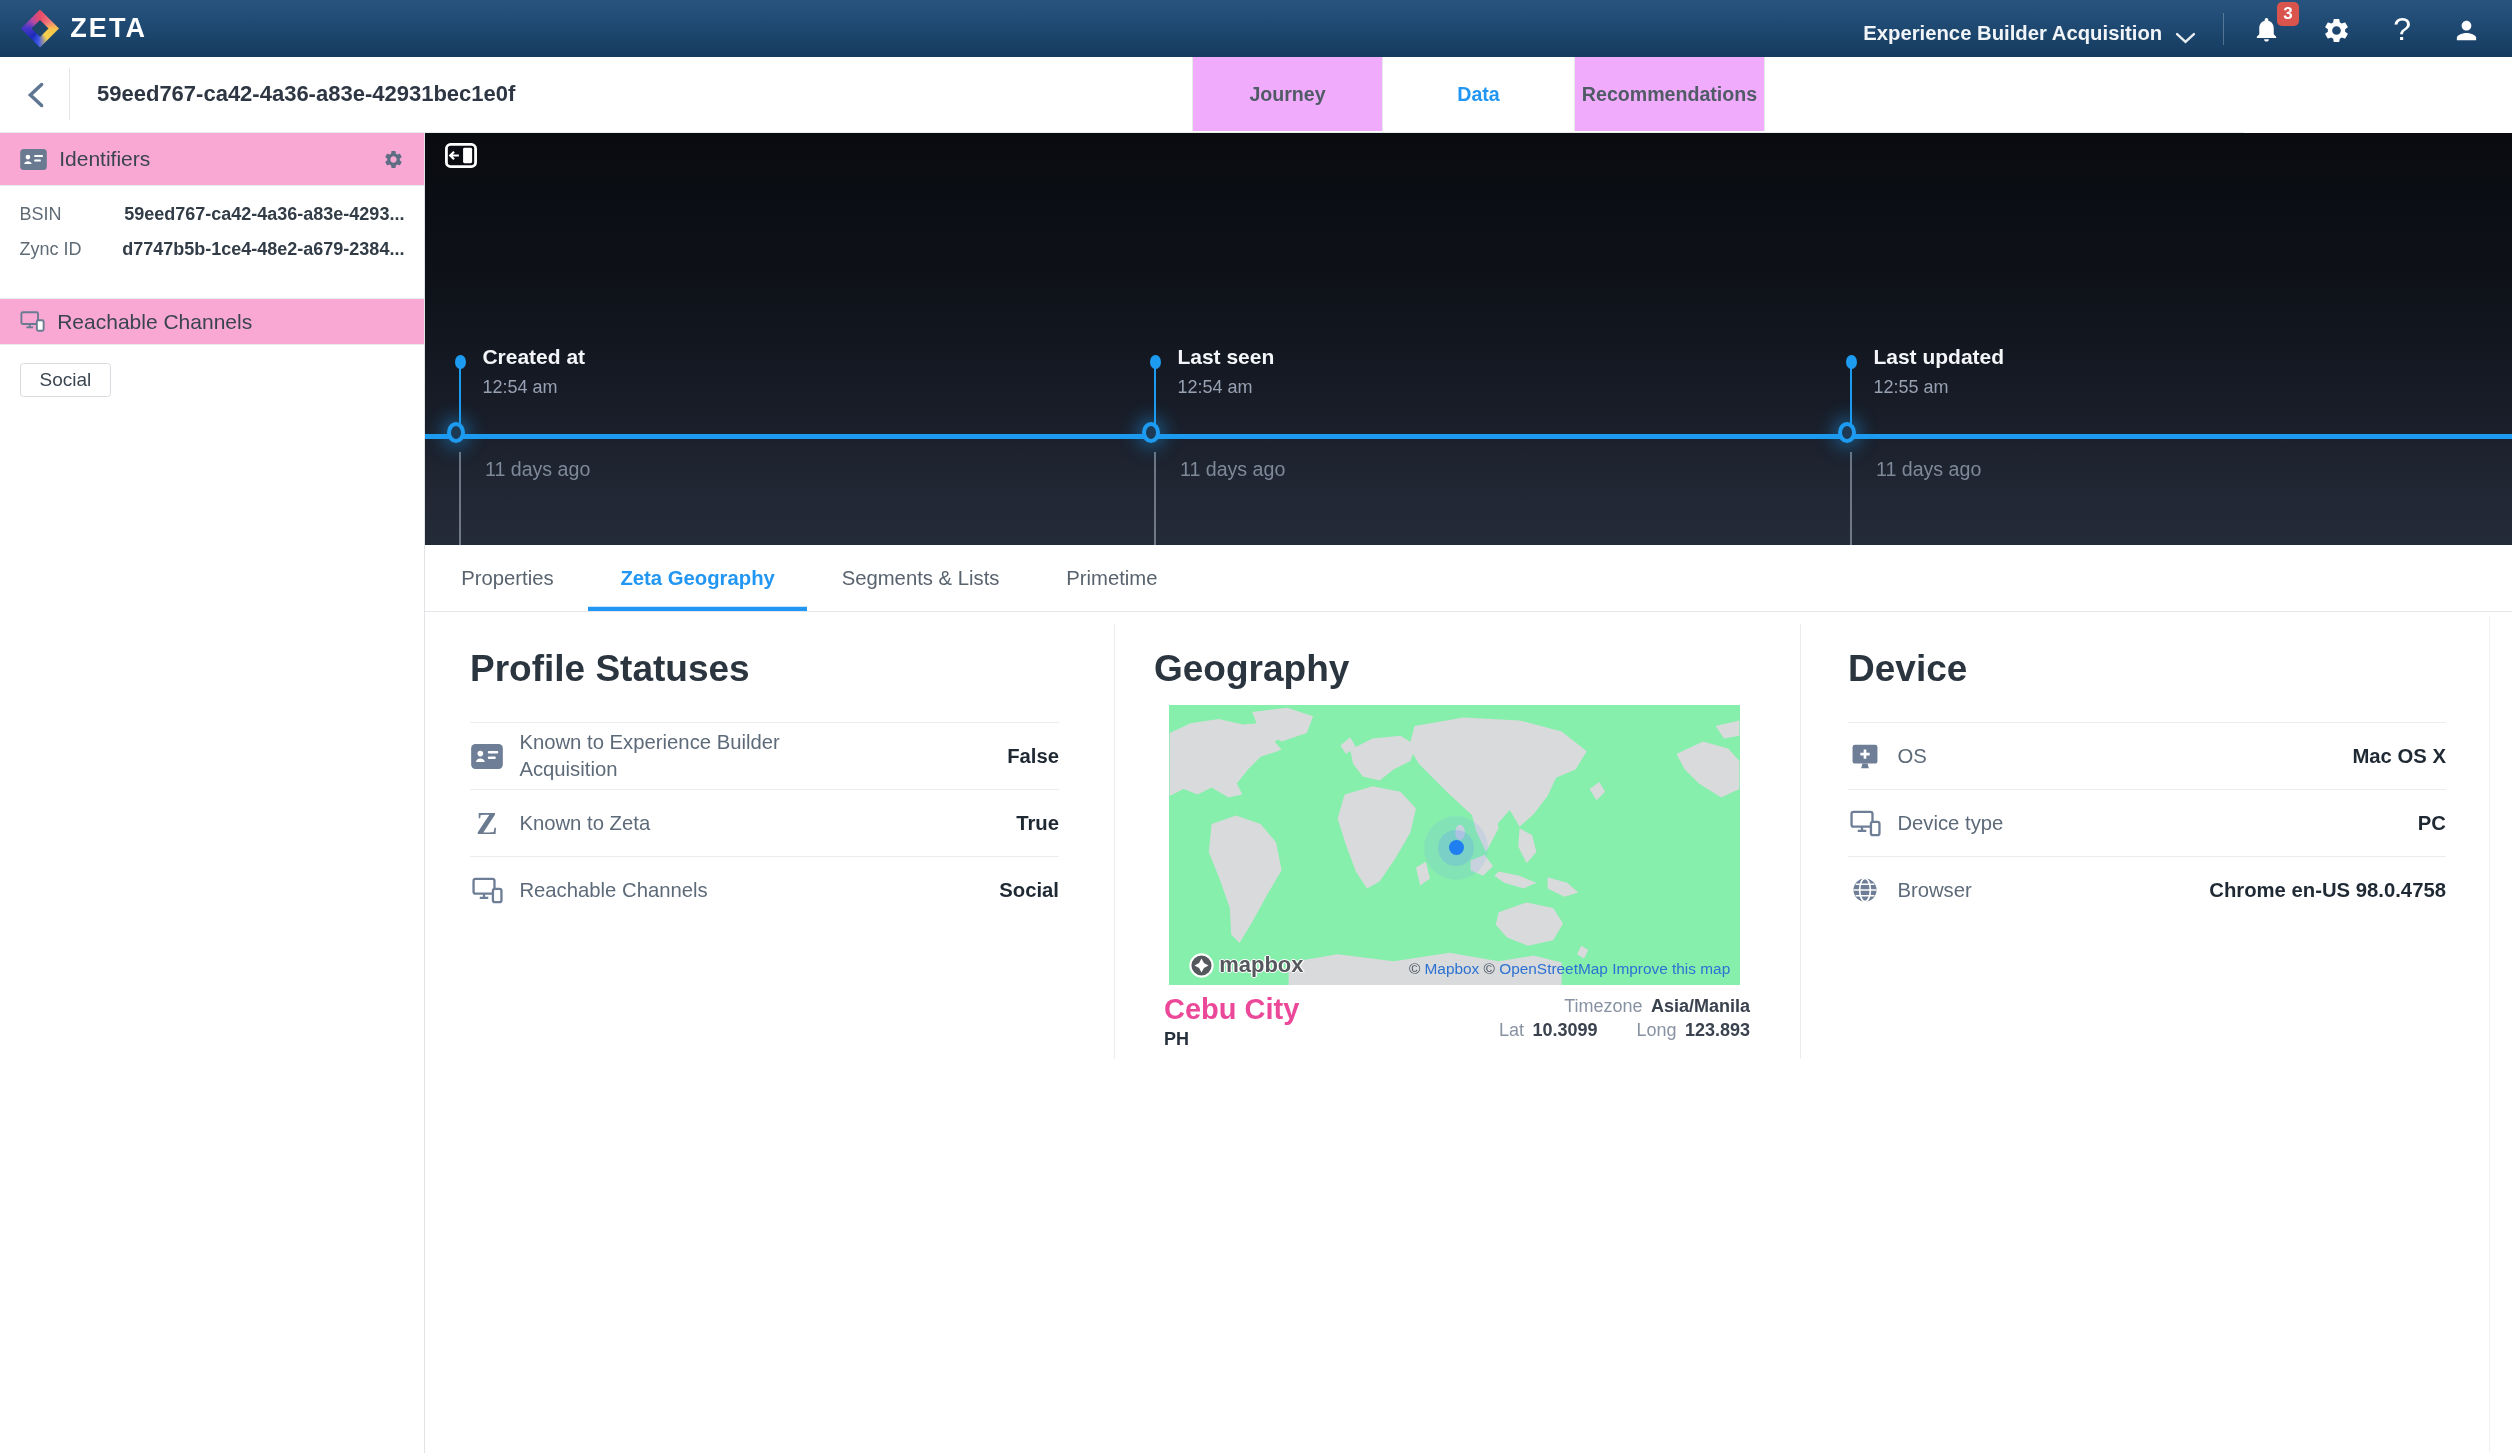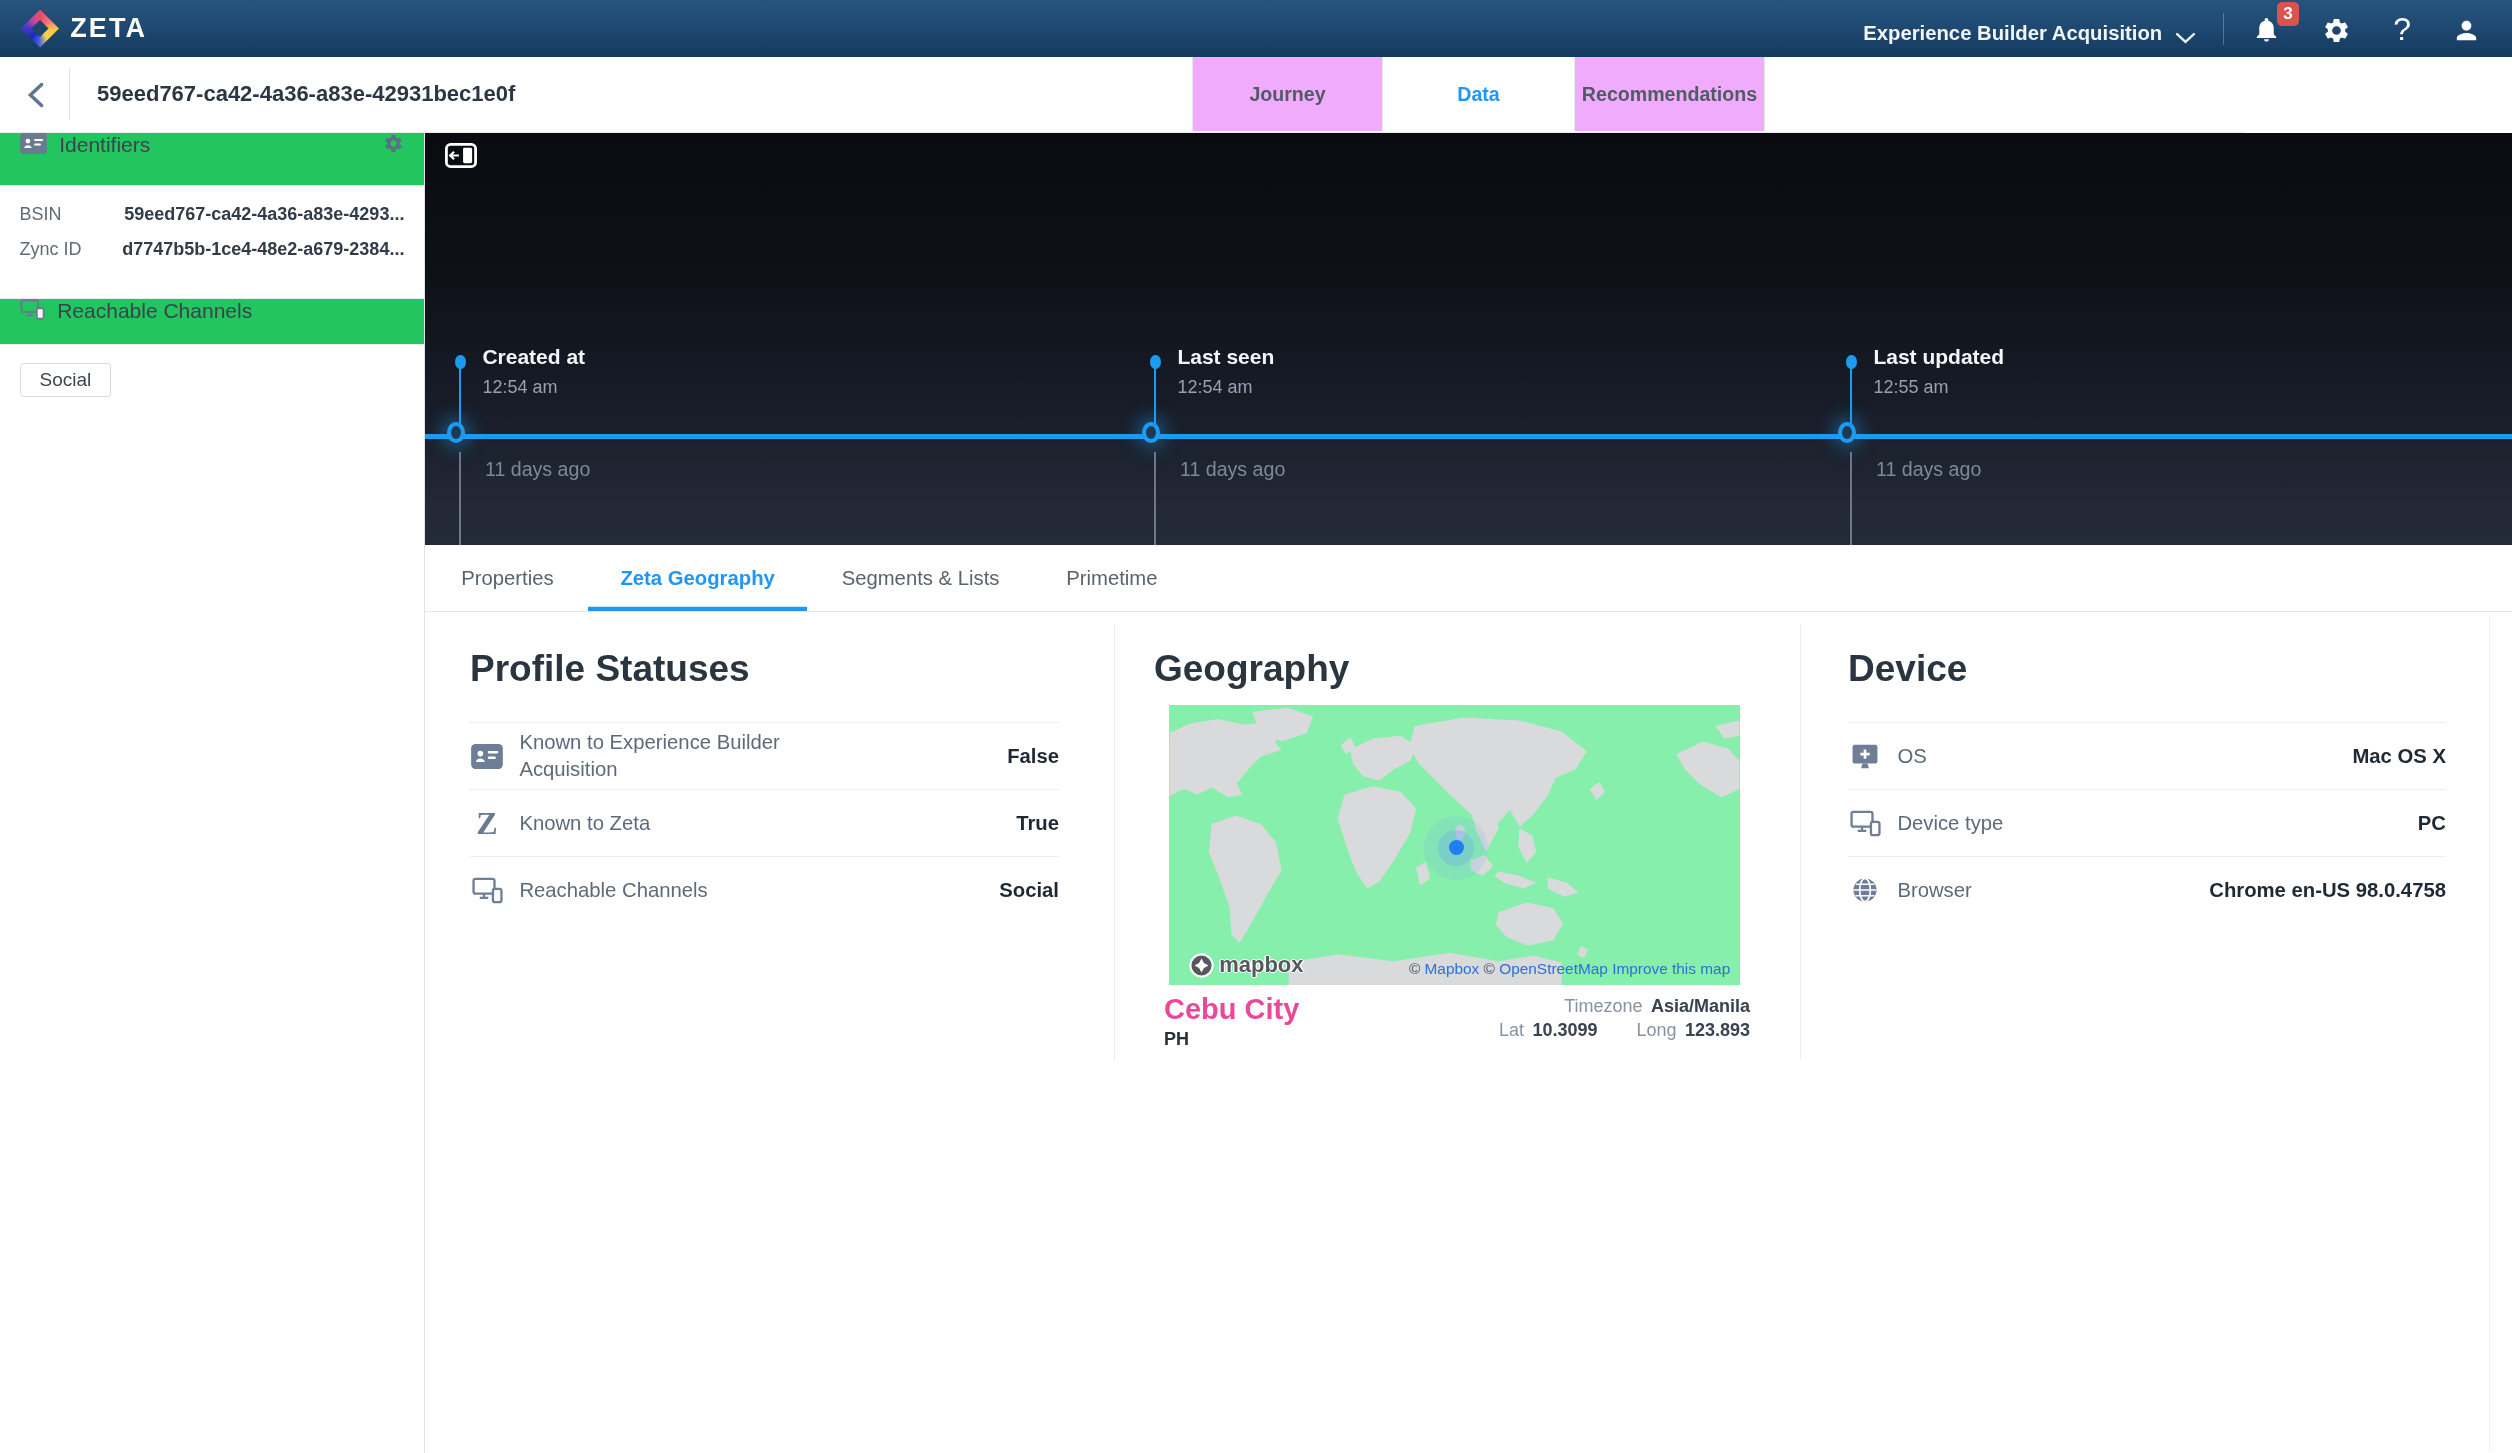--- a/index.html
+++ b/index.html
@@ -35,22 +35,22 @@
   .profile-id { position:absolute; left:97px; top:0; line-height:74px; font-size:22px; font-weight:700; color:#2d3642; }
   .top-tabs { position:absolute; left:1192px; top:0; height:74px; display:flex; }
   .top-tab { width:191px; height:74px; display:flex; align-items:center; justify-content:center;
              font-size:19.6px; color:#515b66; background:#f0abfc; border-left:1.4px solid #e7e8ea;
              border-right:1.4px solid #e7e8ea; cursor:pointer;font-weight:bold; }
   .top-tab.active { background:#fff; color:#2196f3; font-weight:700; border-color:transparent; }
 
   
   .sidebar { position:absolute; left:0; top:133px; width:425px; height:1321px; background:#fff;
              border-right:1.4px solid #e0e4e7; }
-  .panel-header { height:53px; background:#22c55e; border-bottom:1.4px solid #e9ebed;
-                  display:flex; padding:0 19.6px; }
+  .panel-header { height:53px; background:#f9a8d4; border-bottom:1.4px solid #e9ebed;
+                  display:flex; align-items:center; padding:0 19.6px; }
   .panel-header.second { height:47px; border-top:1.4px solid #e9ebed; }
   .panel-title { margin-left:12.6px; font-size:21px; color:#3a444f; }
   .panel-gear { margin-left:auto; cursor:pointer; display:flex; }
   .ident-rows { height:112px; padding:18px 19.6px 0 19.6px; }
   .ident-row { display:flex; align-items:baseline; height:28px; }
   .ident-row + .ident-row { margin-top:7px; }
   .ident-label { font-size:18px; color:#5f6b76; }
   .ident-value { margin-left:auto; font-size:18px; font-weight:700; color:#323c47; }
   .tag-area { padding:18px 19.6px; }
   .tag-pill { display:inline-block; border:1.4px solid #d8dce0; border-radius:3.5px; padding:4.9px 19px;

